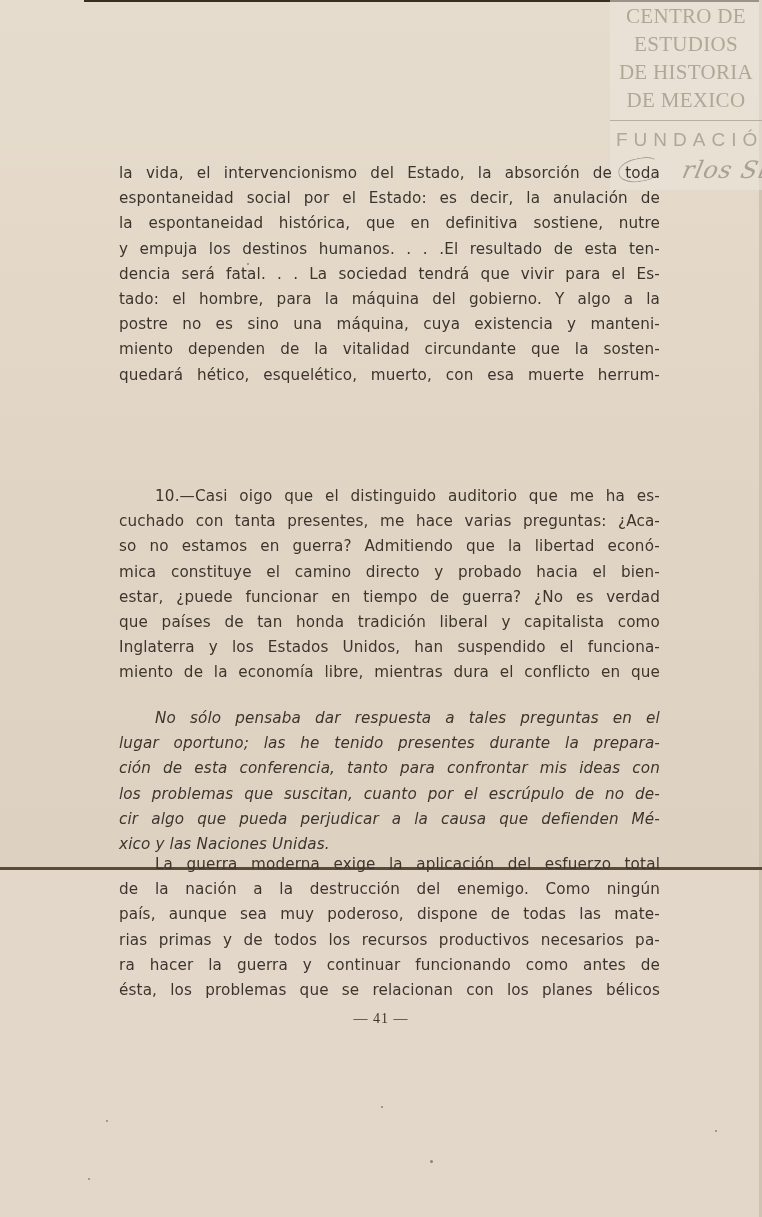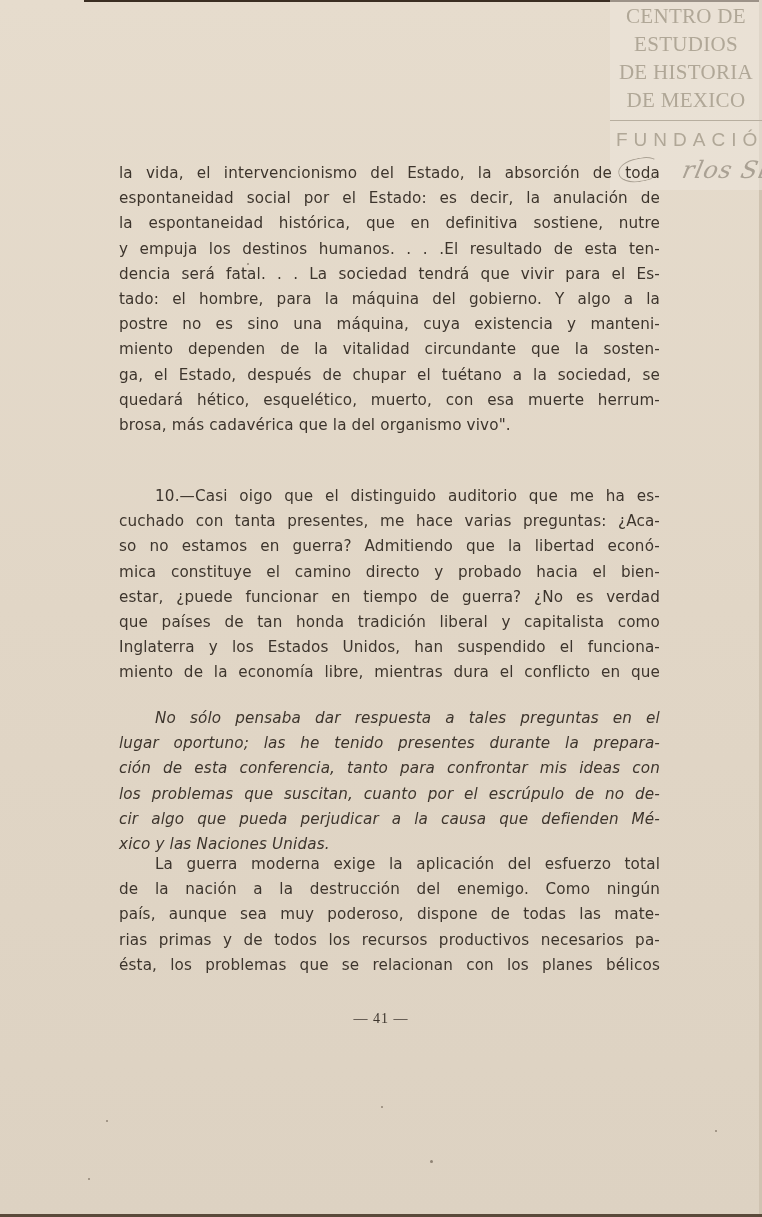--- a/index.html
+++ b/index.html
@@ -12,21 +12,21 @@
       position: relative;
       overflow: hidden;
       background: #e2d7c8;
       font-family: "DejaVu Sans", sans-serif;
     }
     .page {
       position: absolute;
       left: 0;
       top: 0;
       width: 762px;
-      height: 1217px;
+      height: 870px;
       background: linear-gradient(180deg, #e6dccd 0%, #e1d6c6 50%, #ddd2c2 100%);
     }
     .top-edge {
       position: absolute;
       left: 84px;
       top: 0;
       width: 678px;
       height: 2px;
       background: #3a2e22;
     }
@@ -171,23 +171,21 @@
 
   <div class="text-block block-1">
     <div class="line">la vida, el intervencionismo del Estado, la absorción de toda</div>
     <div class="line">espontaneidad social por el Estado: es decir, la anulación de</div>
     <div class="line">la espontaneidad histórica, que en definitiva sostiene, nutre</div>
     <div class="line">y empuja los destinos humanos.  . . .El resultado de esta ten-</div>
     <div class="line">dencia será fatal. . .  La sociedad tendrá que vivir para el Es-</div>
     <div class="line">tado: el hombre, para la máquina del gobierno.  Y algo a la</div>
     <div class="line">postre no es sino una máquina, cuya existencia y manteni-</div>
     <div class="line">miento dependen de la vitalidad circundante que la sosten-</div>
-    <div class="line">ga, el Estado, después de chupar el tuétano a la sociedad, se</div>
     <div class="line">quedará hético, esquelético, muerto, con esa muerte herrum-</div>
-    <div class="line last">brosa, más cadavérica que la del organismo vivo".</div>
   </div>
 
   <div class="text-block block-2">
     <div class="line indent">10.—Casi oigo que el distinguido auditorio que me ha es-</div>
     <div class="line">cuchado con tanta presentes, me hace varias preguntas: ¿Aca-</div>
     <div class="line">so no estamos en guerra? Admitiendo que la libertad econó-</div>
     <div class="line">mica constituye el camino directo y probado hacia el bien-</div>
     <div class="line">estar, ¿puede funcionar en tiempo de guerra? ¿No es verdad</div>
     <div class="line">que países de tan honda tradición liberal y capitalista como</div>
     <div class="line">Inglaterra y los Estados Unidos, han suspendido el funciona-</div>
@@ -201,20 +199,21 @@
     <div class="line">los problemas que suscitan, cuanto por el escrúpulo de no de-</div>
     <div class="line">cir algo que pueda perjudicar a la causa que defienden Mé-</div>
     <div class="line last">xico y las Naciones Unidas.</div>
   </div>
 
   <div class="text-block block-4">
     <div class="line indent">La guerra moderna exige la aplicación del esfuerzo total</div>
     <div class="line">de la nación a la destrucción del enemigo.  Como ningún</div>
     <div class="line">país, aunque sea muy poderoso, dispone de todas las mate-</div>
     <div class="line">rias primas y de todos los recursos productivos necesarios pa-</div>
+    <div class="line">ra hacer la guerra y continuar funcionando como antes de</div>
     <div class="line">ésta, los problemas que se relacionan con los planes bélicos</div>
   </div>
 
   <div class="page-number">— 41 —</div>
 
   <div class="speck" style="left:106px;top:1120px;"></div>
   <div class="speck" style="left:430px;top:1160px;width:3px;height:3px;"></div>
   <div class="speck" style="left:381px;top:1106px;"></div>
   <div class="speck" style="left:715px;top:1130px;"></div>
   <div class="speck" style="left:88px;top:1178px;"></div>

